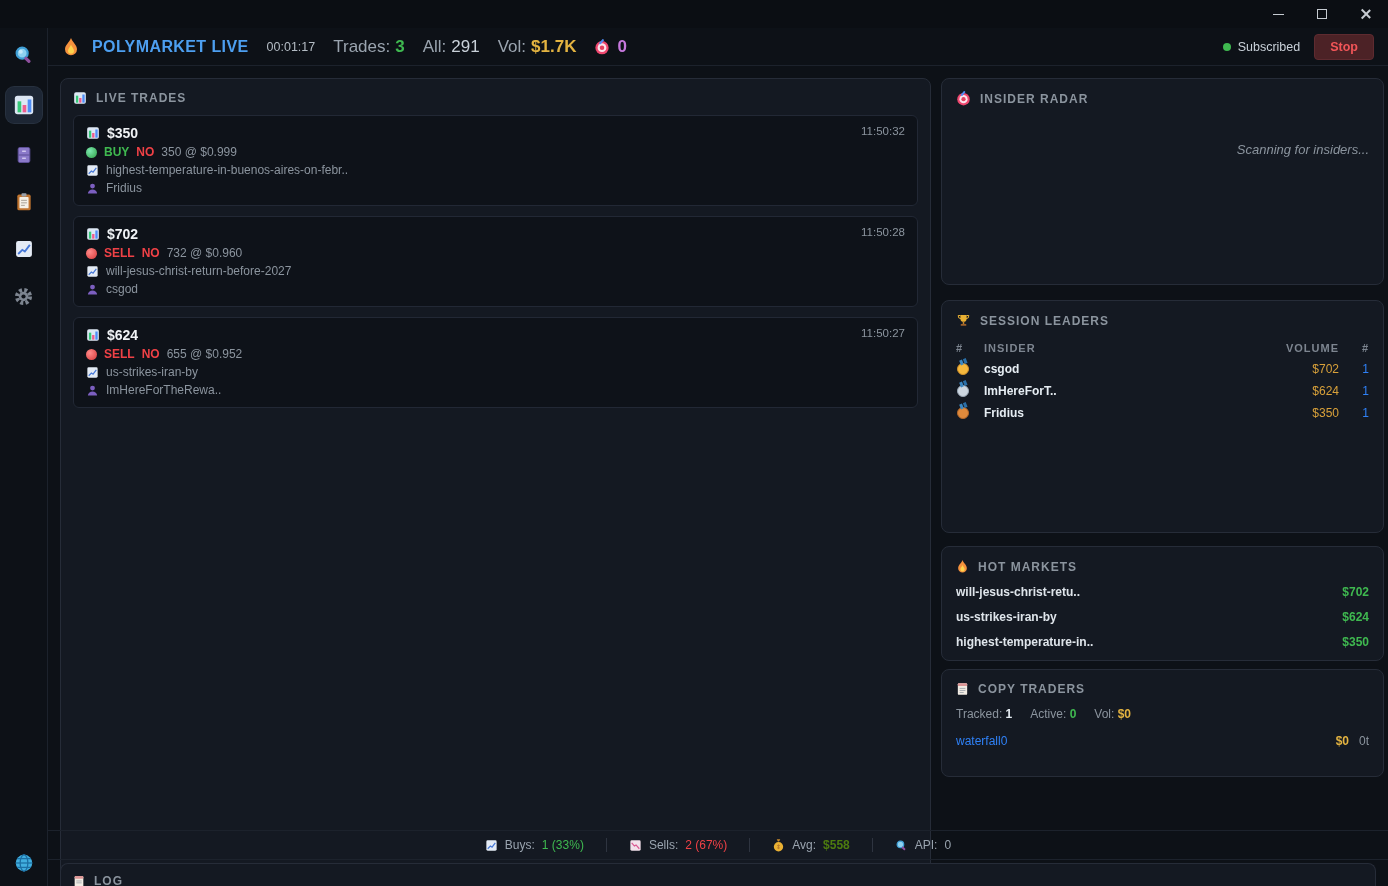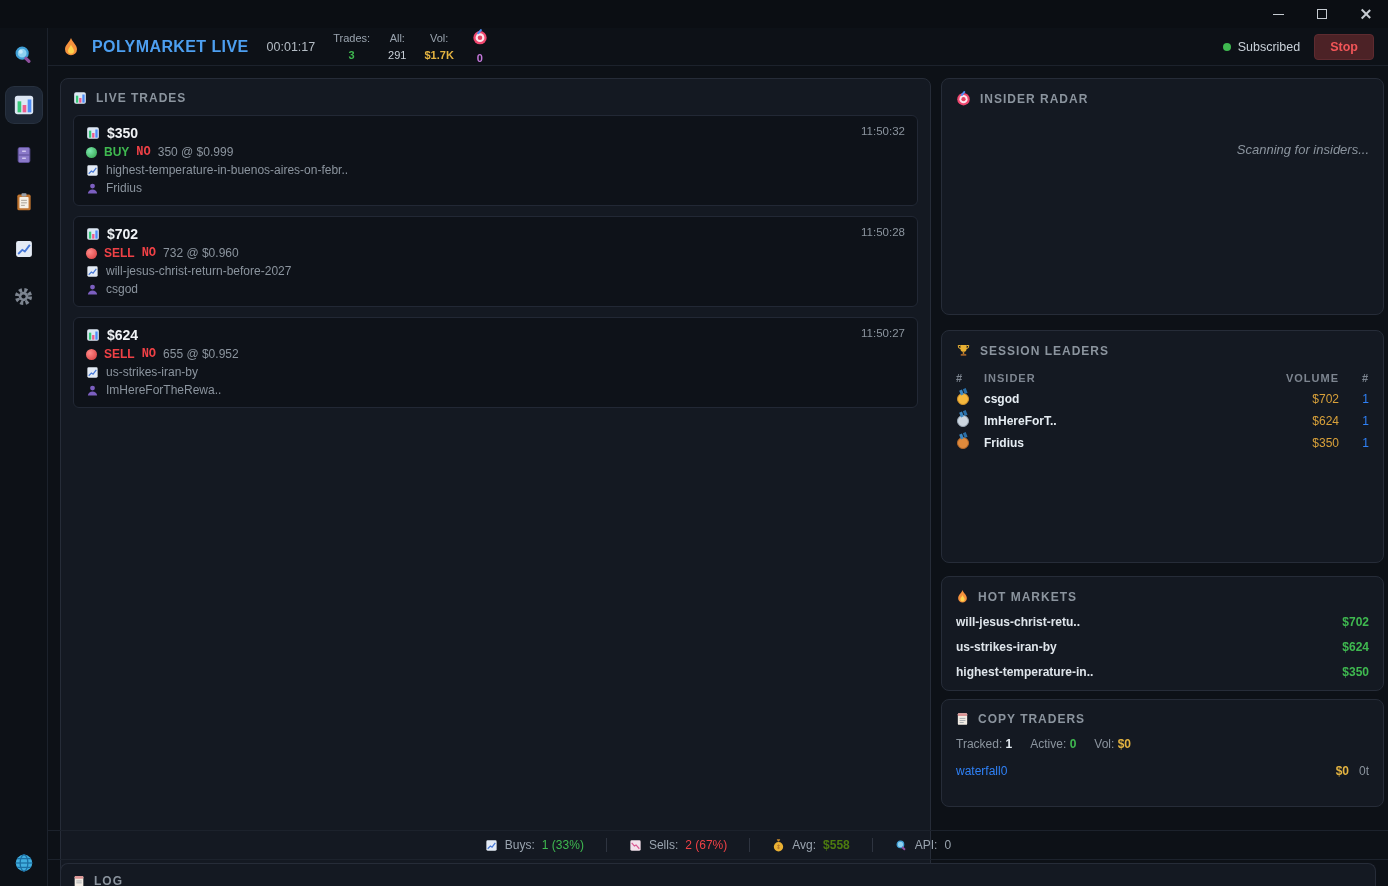--- a/index.html
+++ b/index.html
@@ -25,21 +25,21 @@
   .sidebar { width:48px; flex:0 0 48px; background:#0d1117; border-right:1px solid #1c222c; display:flex; flex-direction:column; align-items:center; padding:12px 0 8px; gap:17px; }
   .side-item { width:30px; height:30px; display:flex; align-items:center; justify-content:center; cursor:pointer; border-radius:8px; }
   .side-item.active { width:36px; height:36px; background:#1d2634; box-shadow:0 0 0 1px #27313f; }
   .side-spacer { flex:1; }
 
   .main { flex:1; display:flex; flex-direction:column; min-width:0; }
 
   
   .appbar { height:38px; flex:0 0 38px; border-bottom:1px solid #1c222c; display:flex; align-items:center; padding:0 14px 0 14px; gap:18px; }
   .app-title { font-size:16px; font-weight:bold; color:#4d9ff0; letter-spacing:.4px; }
-  .stat { color:#9aa4af; display:flex; gap:5px; align-items:center; font-size:11px;flex-direction:column; }
+  .stat { color:#9aa4af; display:flex; gap:5px; align-items:center; font-size:17px; }
   .uptime { color:#b4bcc4; font-size:12.5px; }
   .v-green { color:#3fb950; font-weight:bold; }
   .v-white { color:#c9d1d9; }
   .v-gold { color:#e3b341; font-weight:bold; }
   .v-purple { color:#c678dd; font-weight:bold; }
   .appbar-right { margin-left:auto; display:flex; align-items:center; gap:14px; }
   .sub-status { display:flex; align-items:center; gap:7px; color:#c9d1d9; font-size:12.5px; }
   .dot-green { width:8px; height:8px; border-radius:50%; background:#3fb950; }
   .stop-btn { background:#4c2226; color:#f25558; font-weight:bold; font-size:12.5px; border:1px solid #5e2b30; border-radius:4px; padding:5px 15px; cursor:pointer; }
 
@@ -53,24 +53,24 @@
   .trade-time { position:absolute; top:9px; right:12px; color:#8b949e; font-size:11.5px; }
   .t-row { display:flex; align-items:center; gap:7px; margin-top:4px; color:#8b949e; font-size:12px; }
   .t-row.first { margin-top:0; }
   .trade-amount { color:#f0f3f6; font-weight:bold; font-size:14px; }
   .side-dot { width:11px; height:11px; border-radius:50%; }
   .trade-card.buy .side-dot { background:radial-gradient(circle at 35% 35%, #7de8b0, #2ea043); }
   .trade-card.sell .side-dot { background:radial-gradient(circle at 35% 35%, #ff8a8a, #d63939); }
   .trade-side { font-weight:bold; }
   .trade-card.buy .trade-side { color:#3fb950; }
   .trade-card.sell .trade-side { color:#ef4146; }
-  .trade-outcome { color:#ef4146; font-weight:bold;font-family:Liberation Mono, monospace; }
+  .trade-outcome { color:#ef4146; font-weight:bold; }
 
   .right-col { width:443px; flex:0 0 443px; display:flex; flex-direction:column; }
-  .insider { height:237px; margin-bottom:15px; padding:12px 14px; }
+  .insider { height:207px; margin-bottom:15px; padding:12px 14px; }
   .scanning { text-align:right; font-style:italic; color:#8b949e; font-size:13px; margin-top:36px; }
 
   .leaders { height:233px; margin-bottom:13px; padding:12px 14px; }
   .ld-grid { display:grid; grid-template-columns:24px 1fr 76px 26px; align-items:center; column-gap:4px; }
   .ld-header { margin-top:14px; color:#7d8590; font-size:11px; font-weight:bold; letter-spacing:1px; }
   .ld-header span:nth-child(3) { text-align:right; }
   .ld-header span:nth-child(4) { text-align:right; }
   .ld-row { margin-top:8px; font-size:12px; cursor:pointer; }
   .ld-name { color:#e6edf3; font-weight:bold; }
   .ld-vol { text-align:right; color:#d9a13a; }

